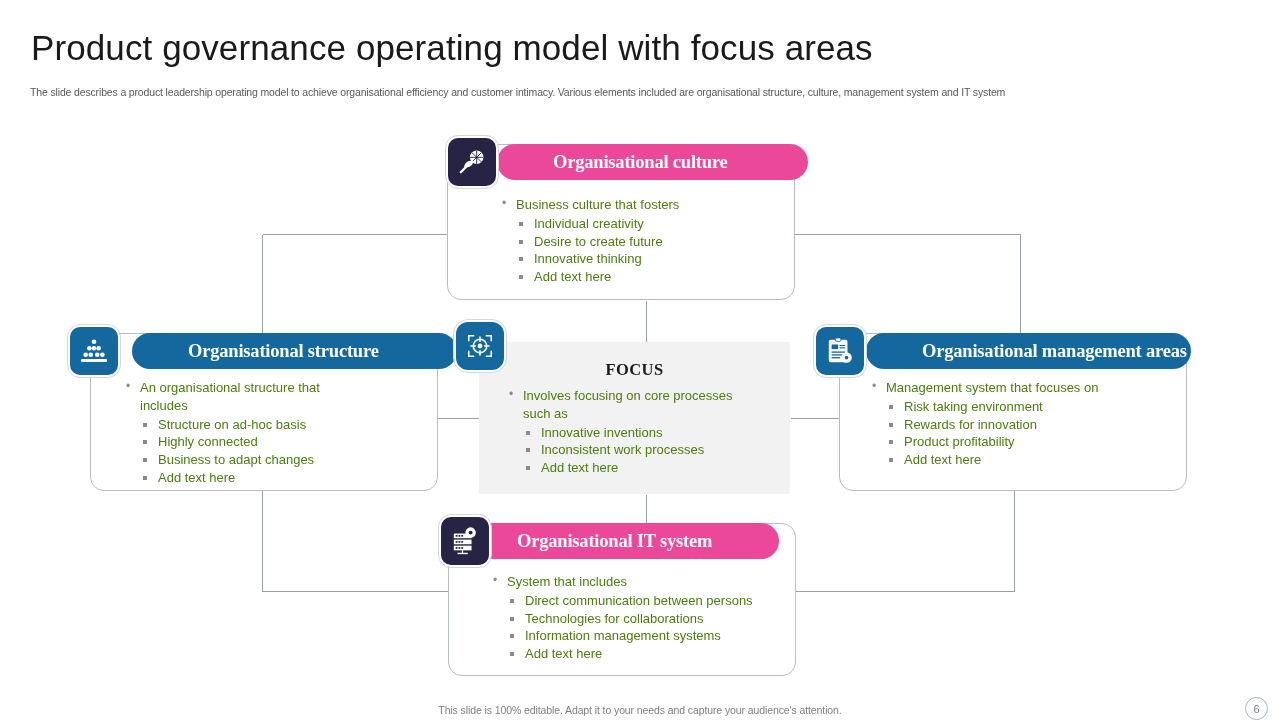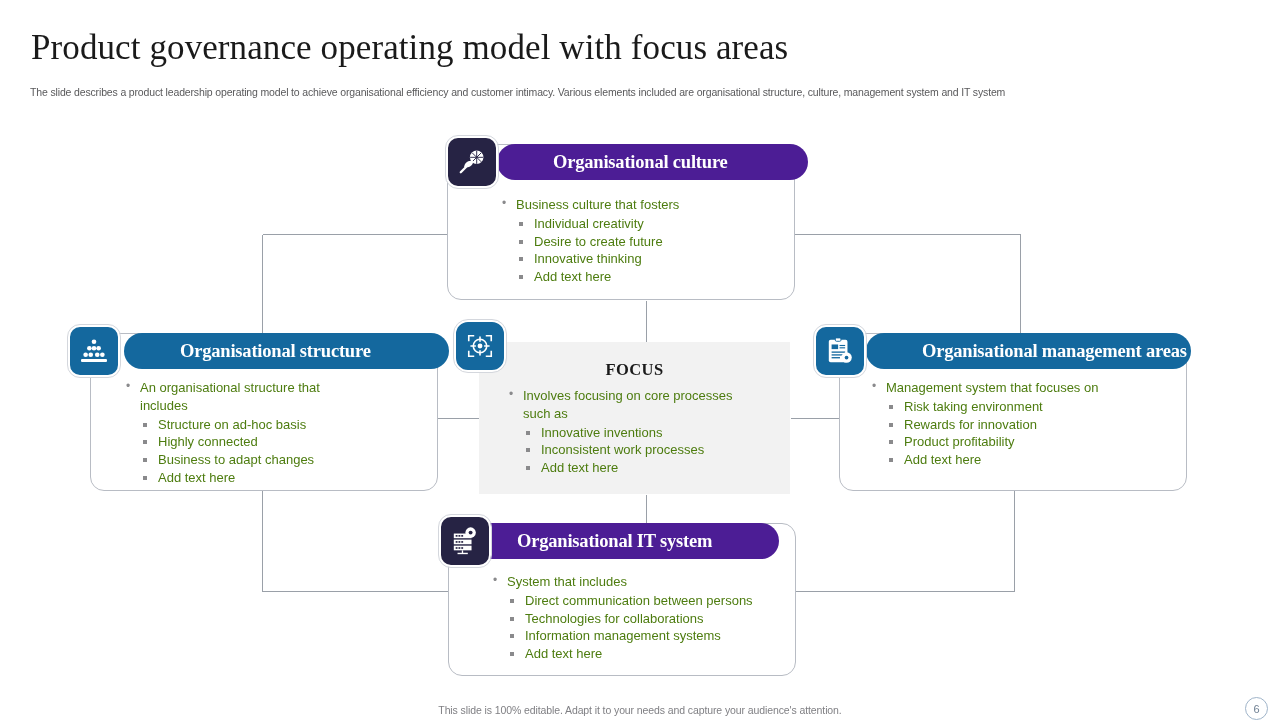--- a/index.html
+++ b/index.html
@@ -14,21 +14,21 @@
     overflow: hidden;
     font-family: "Liberation Sans", sans-serif;
     -webkit-font-smoothing: antialiased;
   }
 
   
   .slide-title {
     position: absolute;
     left: 31px;
     top: 28px;
-    font-family: Liberation Serif, serif;
+    font-family: Liberation Sans, sans-serif;
     font-size: 35px;
     font-weight: 400;
     color: #1a1a1a;
     letter-spacing: 0.1px;
     white-space: nowrap;
   }
   .slide-subtitle {
     position: absolute;
     left: 30px;
     top: 86px;
@@ -65,21 +65,21 @@
     display: flex;
     align-items: center;
     padding-left: 56px;
     color: #ffffff;
     font-family: "Liberation Serif", serif;
     font-weight: bold;
     font-size: 18.5px;
     letter-spacing: -0.2px;
     white-space: nowrap;
   }
-  .card-head.navy { background: #4c1d95; }
+  .card-head.navy { background: #ec4899; }
   .card-head.blue { background: #14689E; }
 
   .icon-badge {
     position: absolute;
     width: 52px;
     height: 52px;
     box-sizing: border-box;
     border-radius: 12px;
     border: 2px solid #ffffff;
     outline: 1px solid #d4d7dd;
@@ -219,21 +219,21 @@
 </div>
 <div class="body-text" style="left:500px; top:196px; width:290px;">
   <div class="b1">Business culture that fosters</div>
   <div class="b2">Individual  creativity</div>
   <div class="b2">Desire to  create future</div>
   <div class="b2">Innovative  thinking</div>
   <div class="b2">Add text here</div>
 </div>
 
 <div class="card" style="left:90px; top:333px; width:348px; height:158px;"></div>
-<div class="card-head blue" style="left:124px; top:333px; width:325px;text-align:center;">
+<div class="card-head blue" style="left:132px; top:333px; width:325px;text-align:center;">
   <span>Organisational structure</span>
 </div>
 <div class="icon-badge blue" style="left:68px; top:325px;">
   <svg width="30" height="26" viewBox="0 0 32 28" fill="#fff">
     <circle cx="16" cy="4" r="2.5"></circle>
     <circle cx="11" cy="11" r="2.5"></circle>
       <circle cx="16" cy="11" r="2.5"></circle>
       <circle cx="21" cy="11" r="2.5"></circle>
     <circle cx="7" cy="18" r="2.5"></circle>
       <circle cx="12.5" cy="18" r="2.5"></circle>

